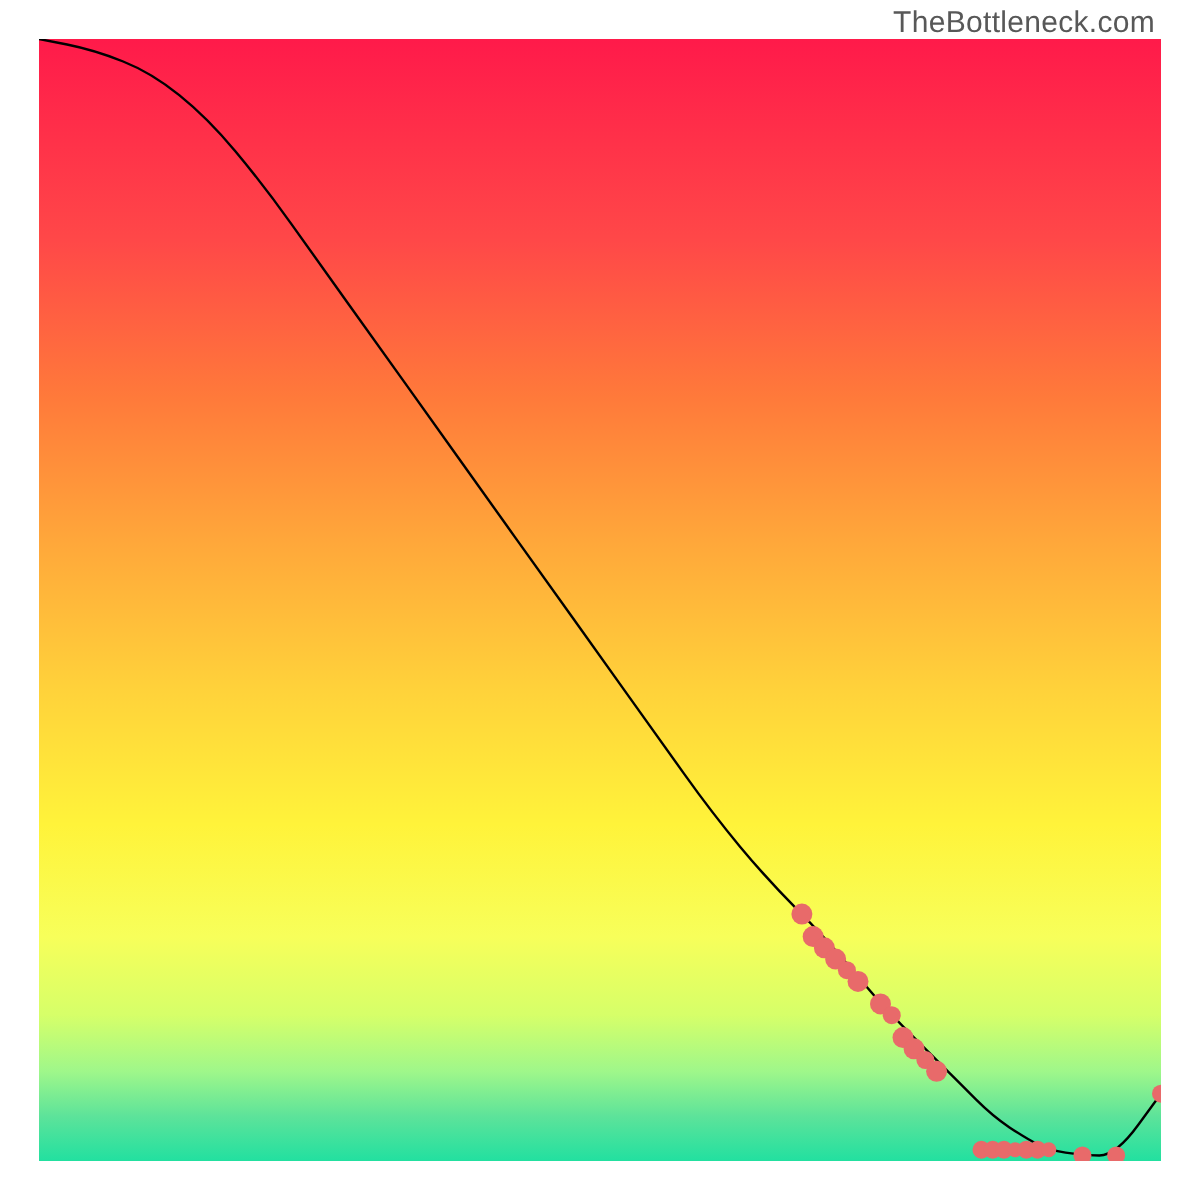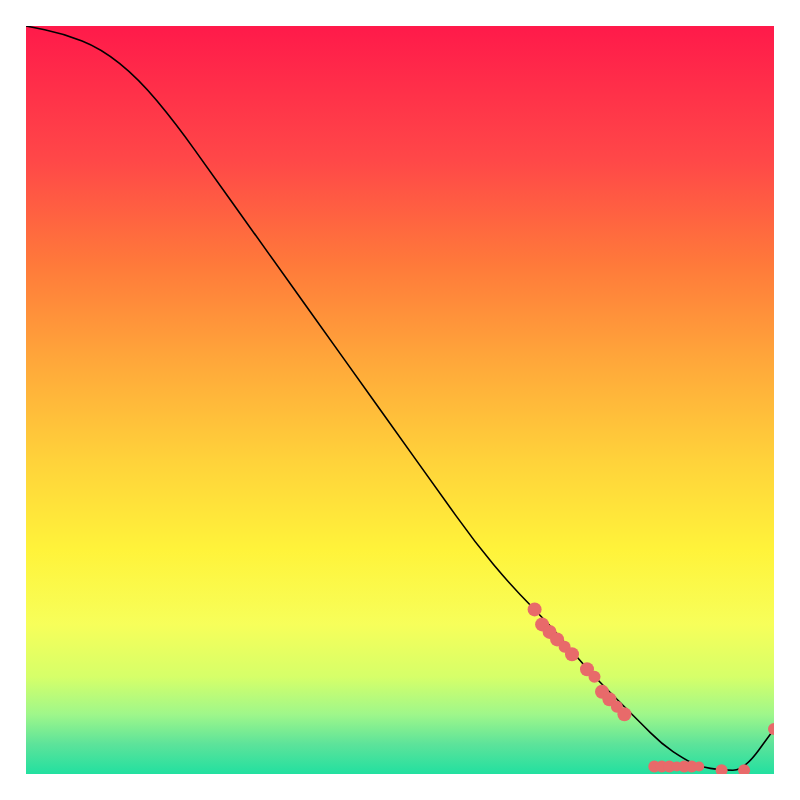--- a/index.html
+++ b/index.html
@@ -68,20 +68,21 @@
   .dot {
     fill: #e86a6a;
     stroke: none;
   }
 </style>
 </head>
 <body>
 
 <div class="frame">
 
+  <div class="watermark">TheBottleneck.com</div>
 
   <div class="plot-area">
     <div class="gradient-bg"></div>
 
     <svg class="svg-layer" viewBox="0 0 748 748" preserveAspectRatio="none">
       <path id="curve-path" class="curve-path" d="M 0.0 0.0 Q 0.0 0.0 18.7 3.7 Q 37.4 7.5 56.1 15.0 Q 74.8 22.4 93.5 37.4 Q 112.2 52.4 130.9 74.8 Q 149.6 97.2 168.3 123.4 Q 187.0 149.6 205.7 175.8 Q 224.4 202.0 243.1 228.1 Q 261.8 254.3 280.5 280.5 Q 299.2 306.7 317.9 332.9 Q 336.6 359.0 355.3 385.2 Q 374.0 411.4 392.7 437.6 Q 411.4 463.8 430.1 489.9 Q 448.8 516.1 467.5 538.6 Q 486.2 561.0 504.9 579.7 Q 523.6 598.4 542.3 620.8 Q 561.0 643.3 579.7 662.0 Q 598.4 680.7 605.9 688.2 Q 613.4 695.6 624.6 706.9 Q 635.8 718.1 647.0 725.6 Q 658.2 733.0 665.7 736.8 Q 673.2 740.5 684.4 742.4 Q 695.6 744.3 706.9 744.3 Q 718.1 744.3 733.0 723.7 L 748.0 703.1"></path>
       <g id="dots-group">
           <circle cx="508.6" cy="583.4" r="7" class="dot"></circle>
           <circle cx="516.1" cy="598.4" r="7" class="dot"></circle>
           <circle cx="523.6" cy="605.9" r="7" class="dot"></circle>

